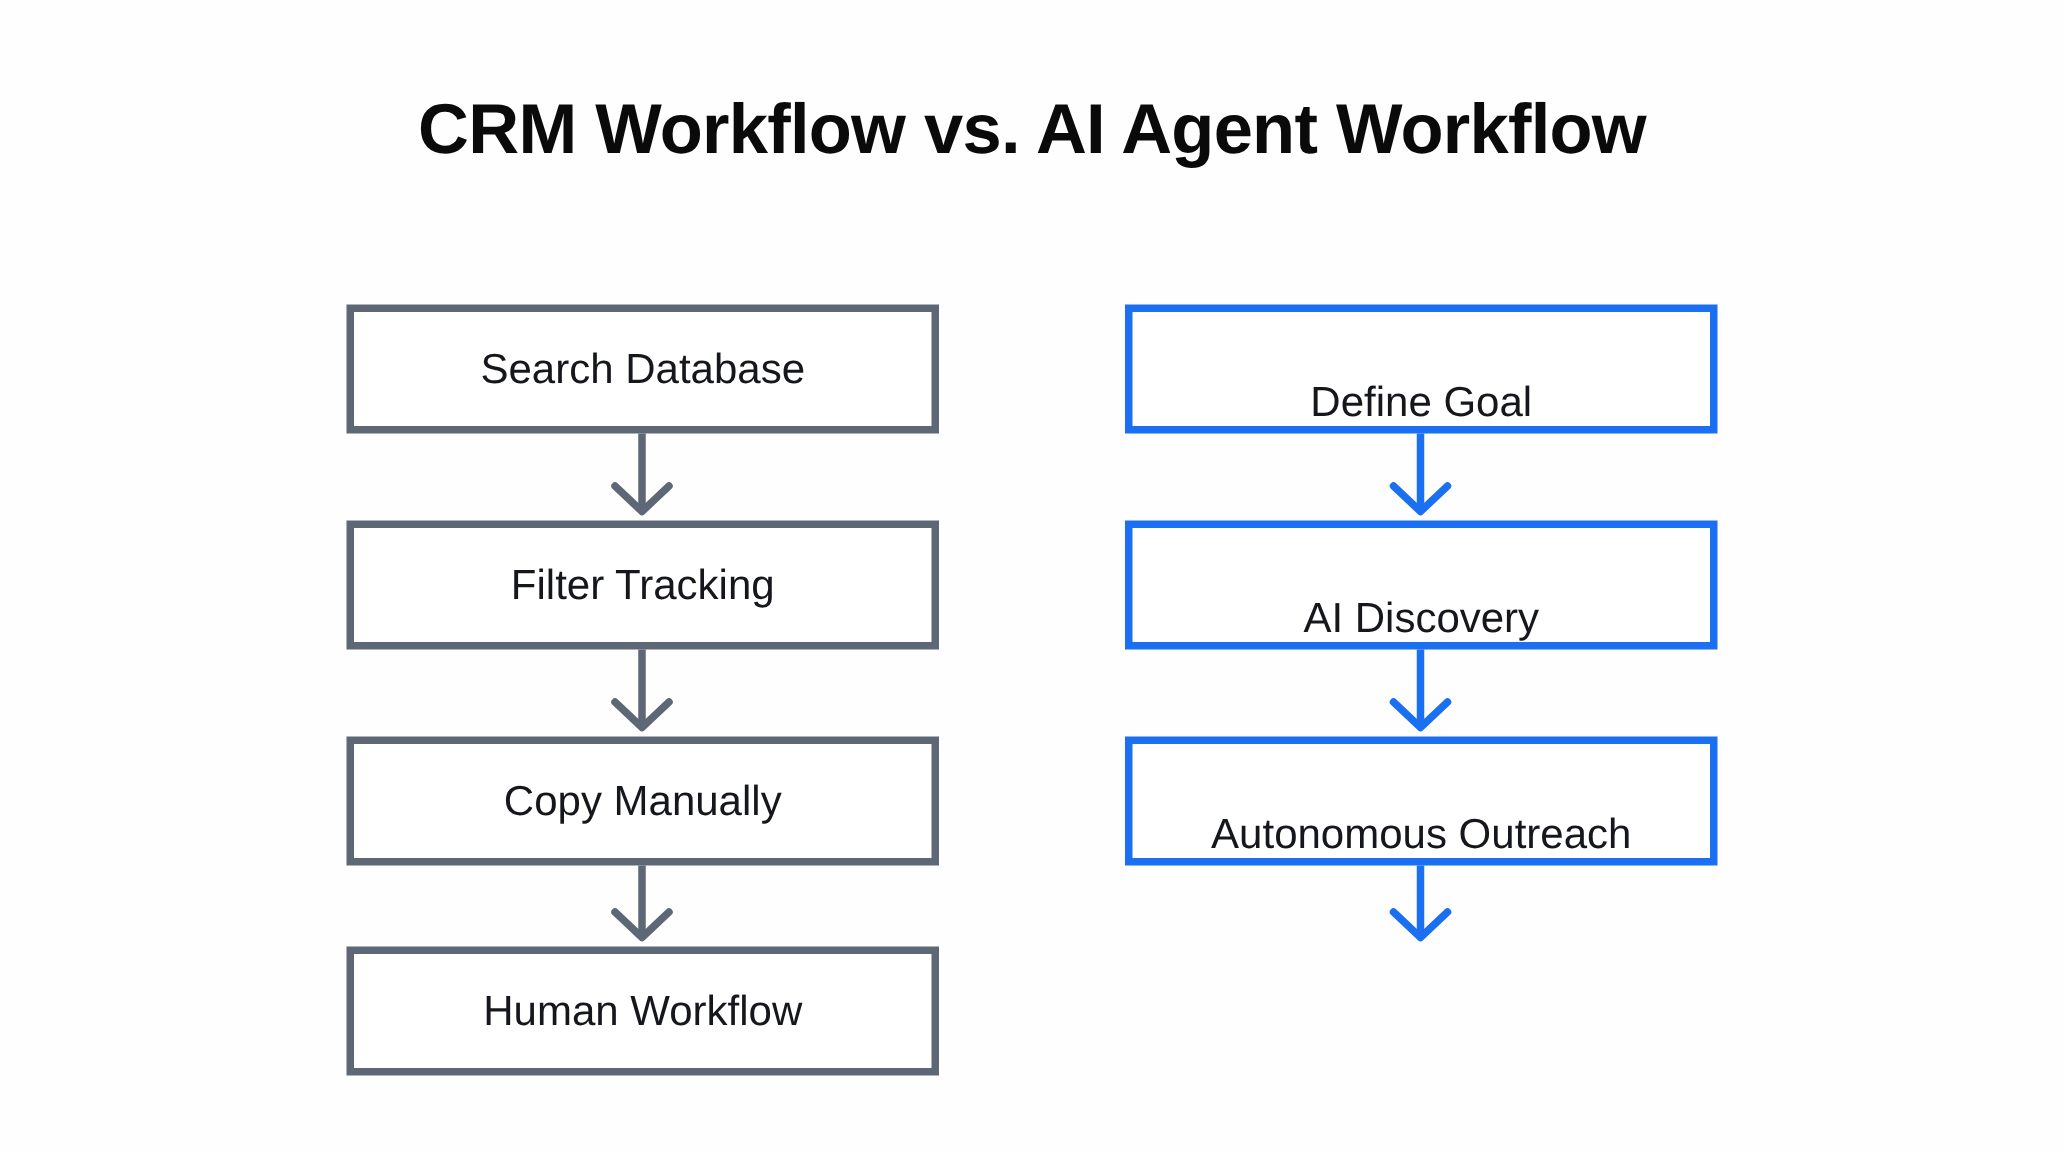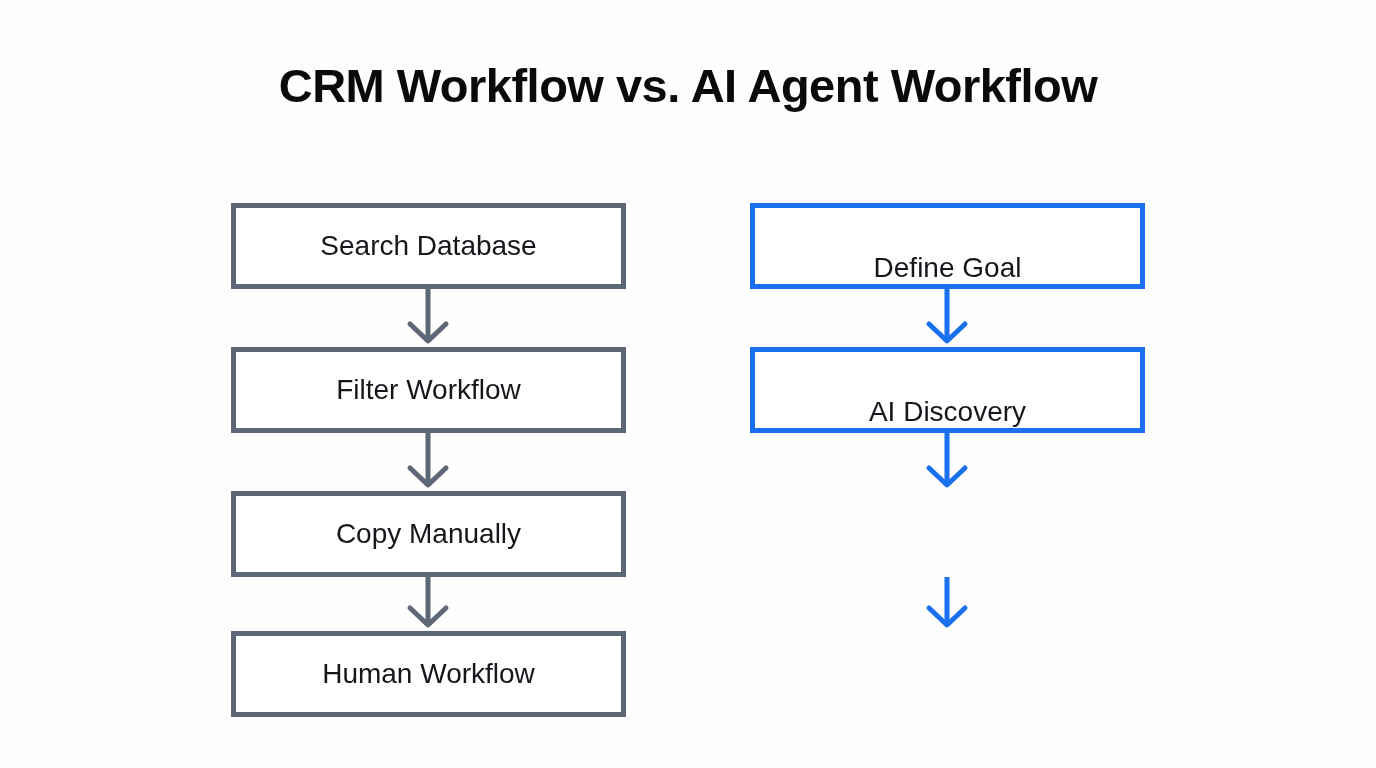--- a/index.html
+++ b/index.html
@@ -83,21 +83,21 @@
   <h1 class="title">CRM Workflow vs. AI Agent Workflow</h1>
 
   <div class="node crm col-crm row-1">
     <span class="node-label">Search Database</span>
   </div>
   <svg class="arrow crm col-crm gap-1" width="44" height="58" viewBox="0 0 44 58" aria-hidden="true">
     <line x1="22" y1="0" x2="22" y2="48"></line>
     <polyline points="4,35 22,52 40,35"></polyline>
   </svg>
   <div class="node crm col-crm row-2">
-    <span class="node-label">Filter Workflow</span>
+    <span class="node-label">Filter Tracking</span>
   </div>
   <svg class="arrow crm col-crm gap-2" width="44" height="58" viewBox="0 0 44 58" aria-hidden="true">
     <line x1="22" y1="0" x2="22" y2="48"></line>
     <polyline points="4,35 22,52 40,35"></polyline>
   </svg>
   <div class="node crm col-crm row-3">
     <span class="node-label">Copy Manually</span>
   </div>
   <svg class="arrow crm col-crm gap-3" width="44" height="54" viewBox="0 0 44 54" aria-hidden="true">
     <line x1="22" y1="0" x2="22" y2="44"></line>
@@ -114,18 +114,21 @@
     <line x1="22" y1="0" x2="22" y2="48"></line>
     <polyline points="4,35 22,52 40,35"></polyline>
   </svg>
   <div class="node ai col-ai row-2">
     <span class="node-label">AI Discovery</span>
   </div>
   <svg class="arrow ai col-ai gap-2" width="44" height="58" viewBox="0 0 44 58" aria-hidden="true">
     <line x1="22" y1="0" x2="22" y2="48"></line>
     <polyline points="4,35 22,52 40,35"></polyline>
   </svg>
+  <div class="node ai col-ai row-3">
+    <span class="node-label">Autonomous Outreach</span>
+  </div>
   <svg class="arrow ai col-ai gap-3" width="44" height="54" viewBox="0 0 44 54" aria-hidden="true">
     <line x1="22" y1="0" x2="22" y2="44"></line>
     <polyline points="4,31 22,48 40,31"></polyline>
   </svg>
 
 </div>
 
 </body></html>

